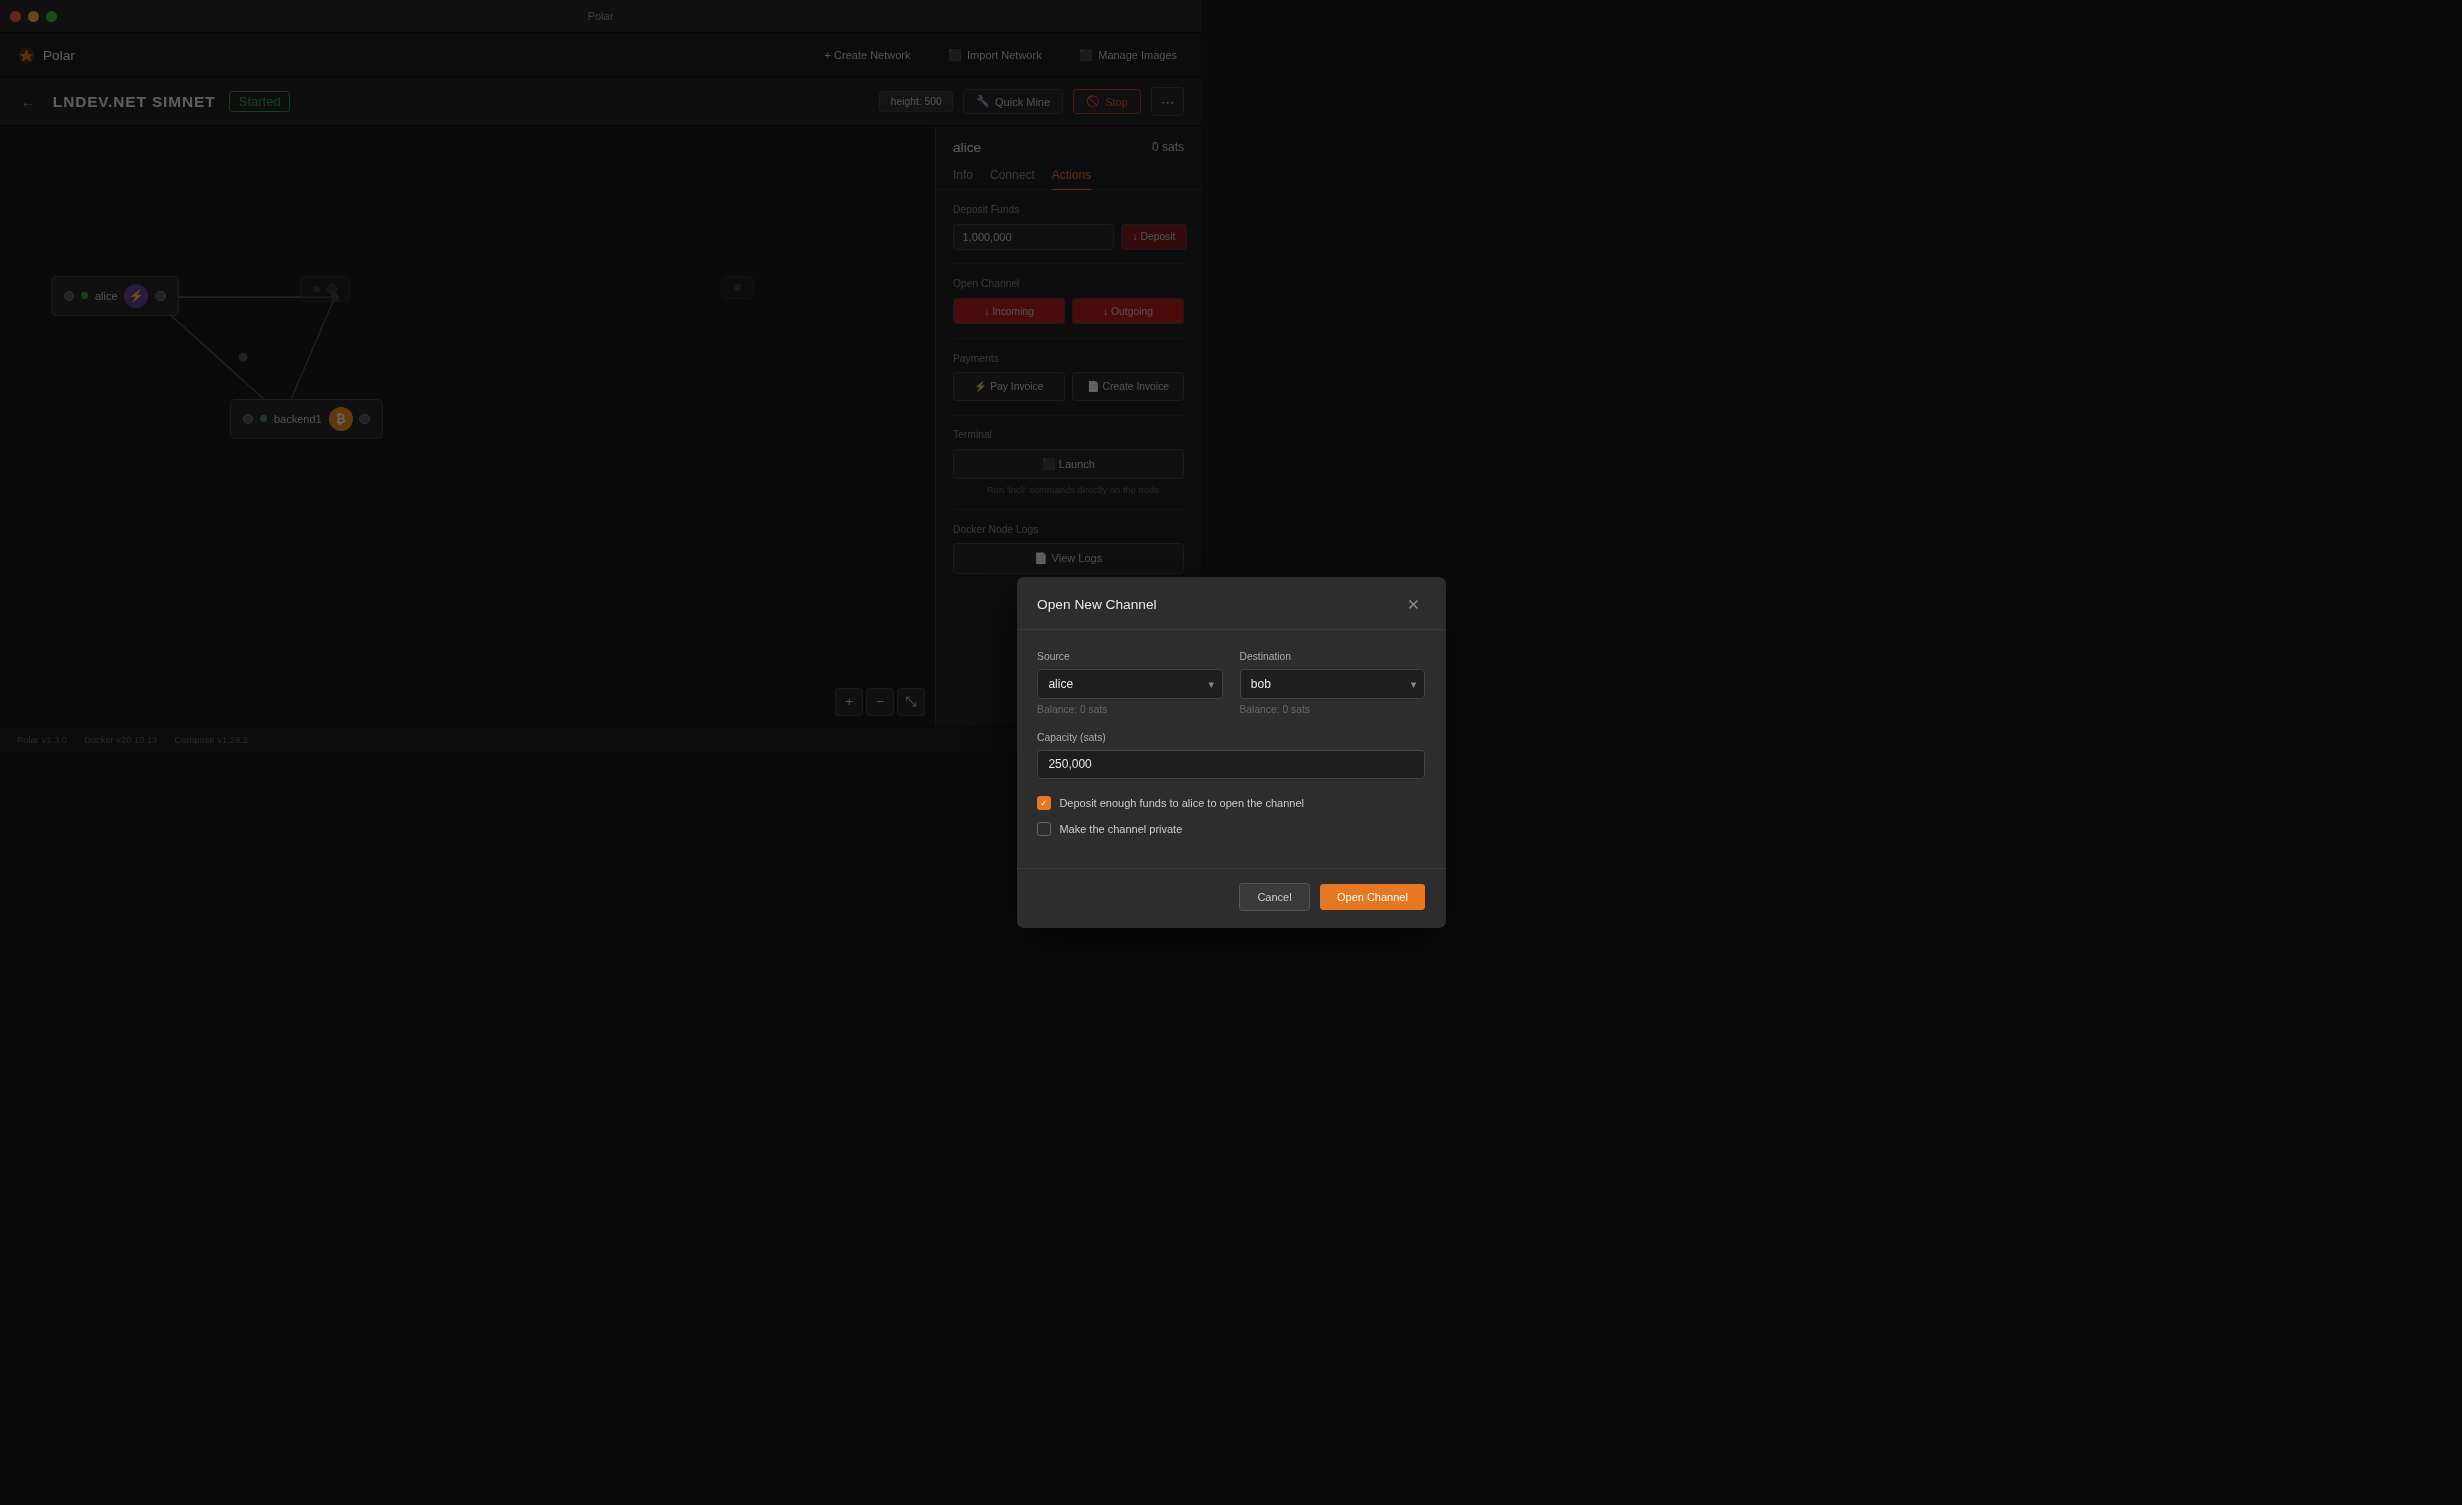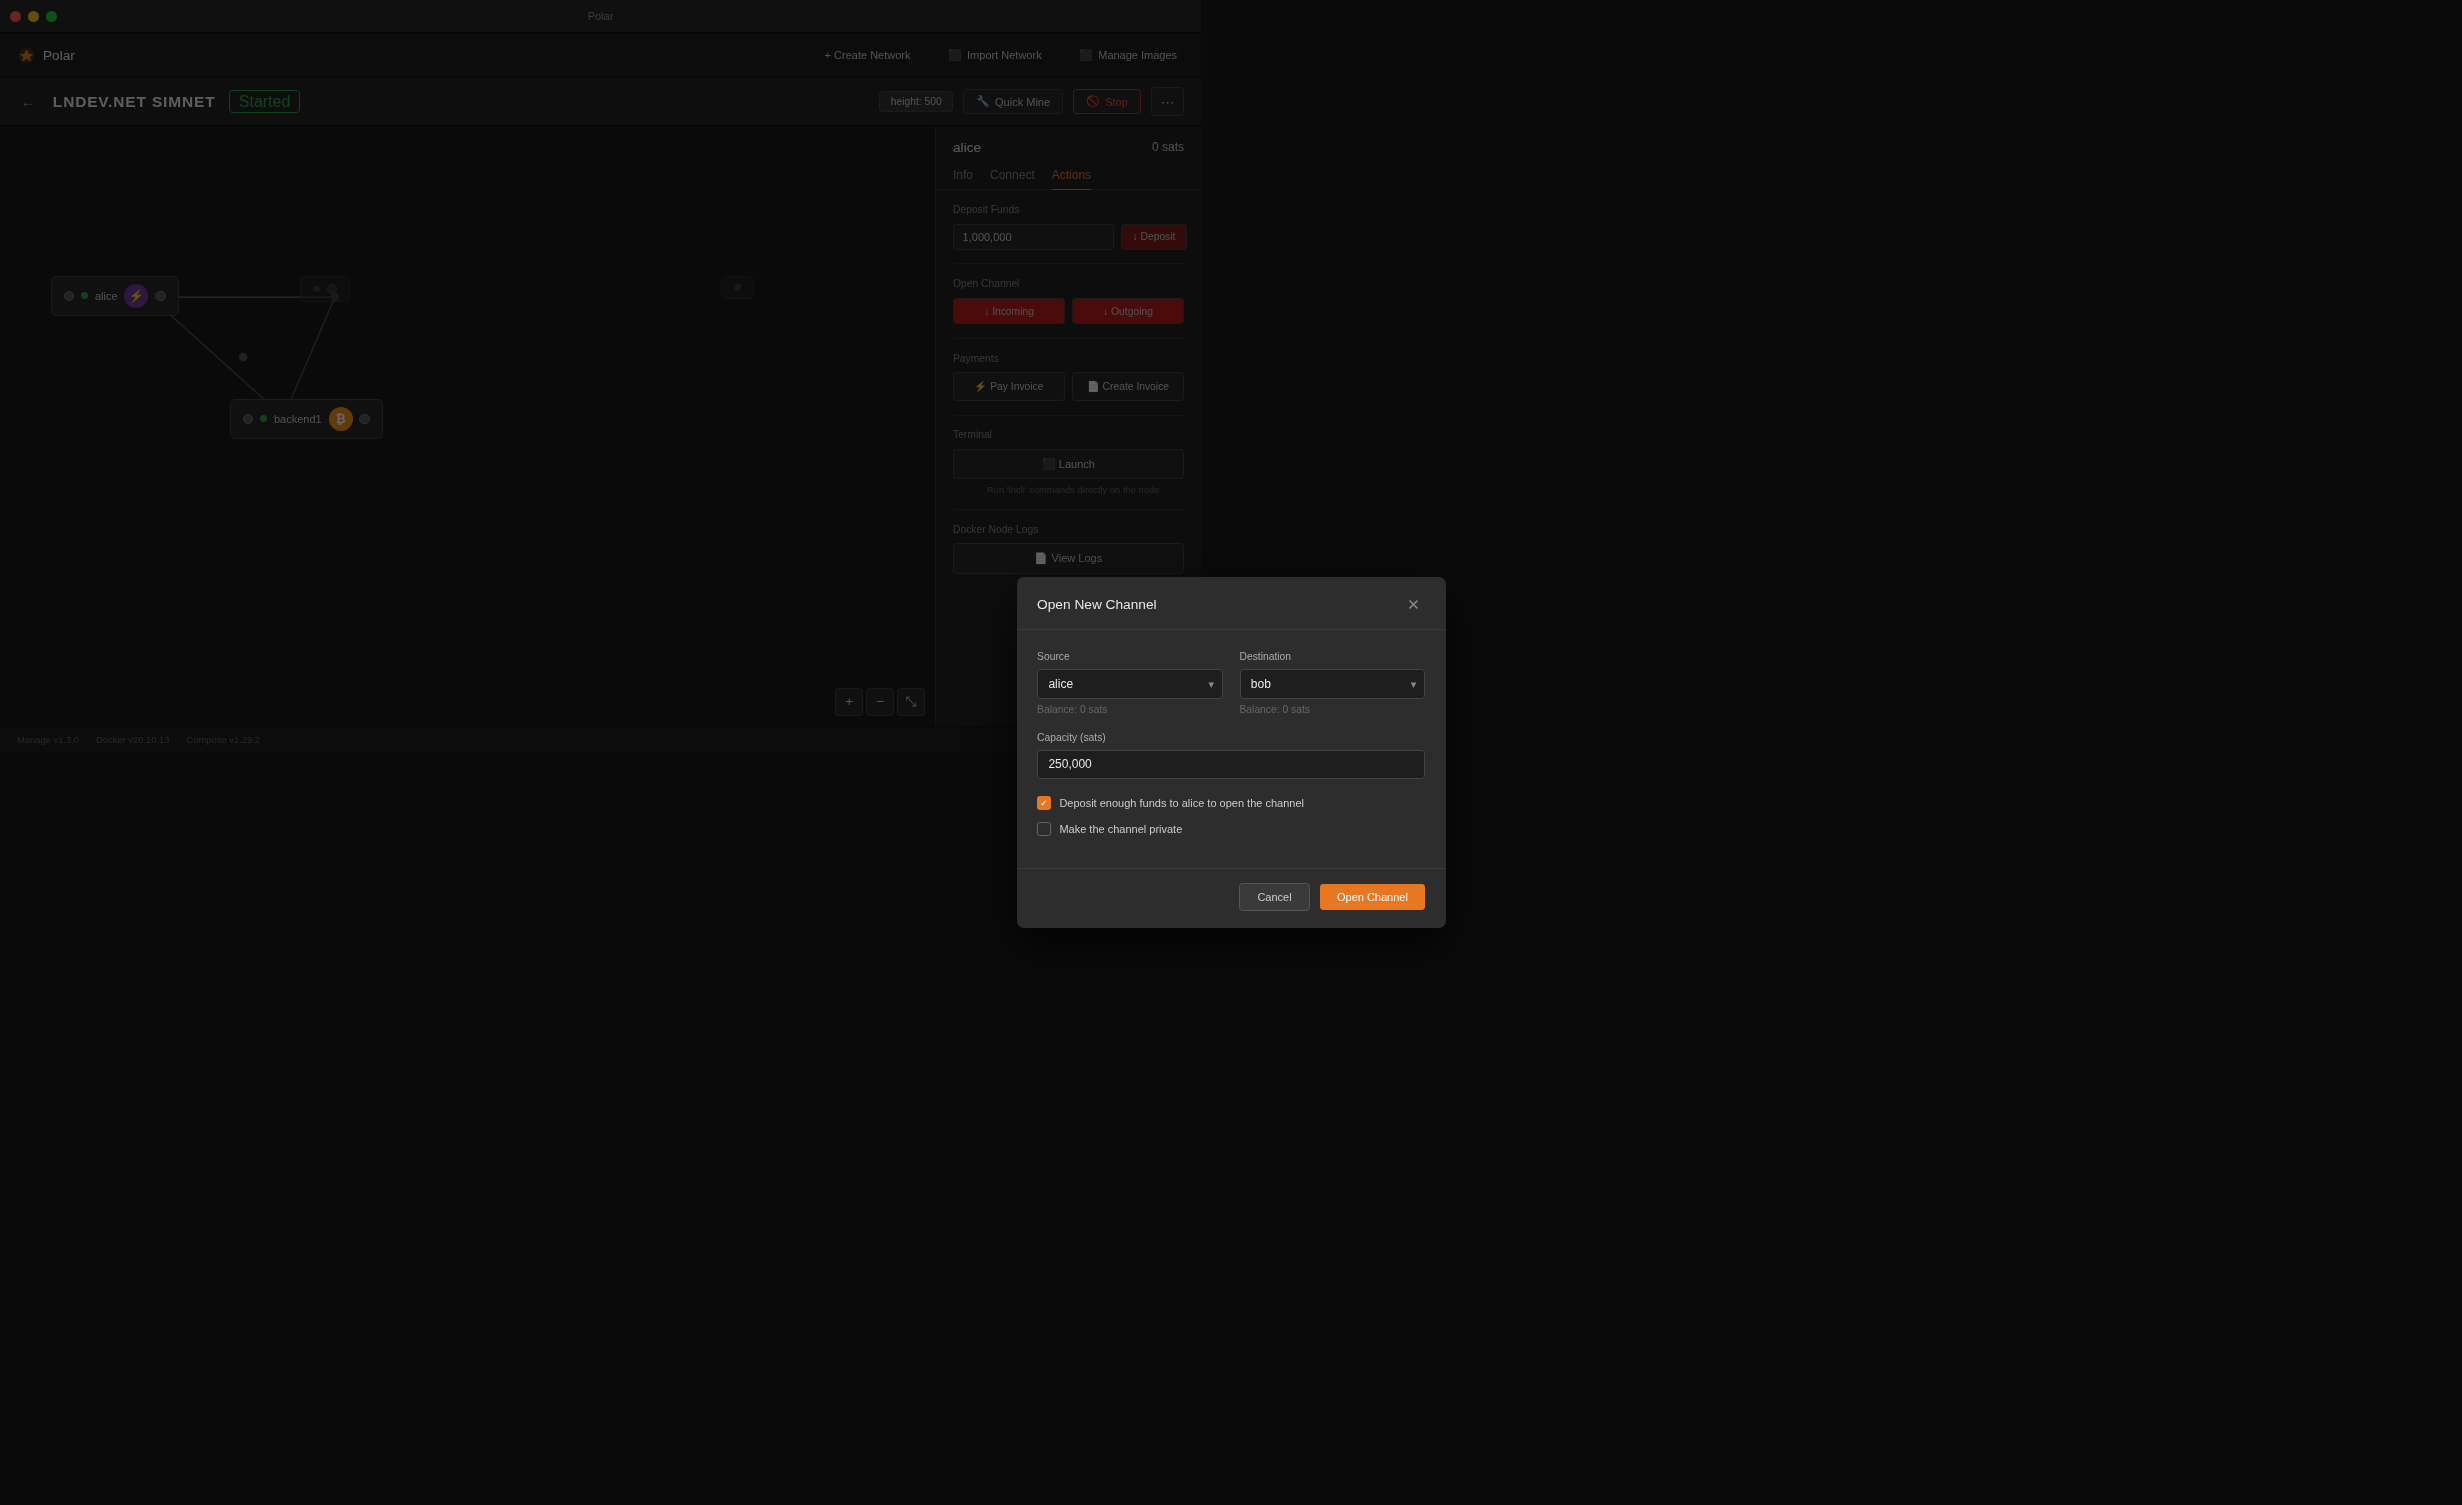--- a/index.html
+++ b/index.html
@@ -106,21 +106,21 @@
       font-size: 15.4px;
       font-weight: 600;
       letter-spacing: 0.9px;
     }
     .status-badge {
       background: transparent;
       border: 0.9px solid #2ea44f;
       color: #2ea44f;
       padding: 1.7px 8.6px;
       border-radius: 3.4px;
-      font-size: 16px;
+      font-size: 13px;
     }
     .networkbar-right {
       margin-left: auto;
       display: flex;
       align-items: center;
       gap: 10.3px;
     }
     .height-indicator {
       background: #333;
       border: 0.9px solid #444;
@@ -739,21 +739,21 @@
     <div class="divider"></div>
 
     <div class="panel-section">
       <div class="section-title">Docker Node Logs</div>
       <button class="view-logs-btn">📄 View Logs</button>
     </div>
   </div>
 </div>
 
 <div class="statusbar">
-  <span>Manage v1.3.0</span>
+  <span>Polar v1.3.0</span>
   <span>Docker v20.10.13</span>
   <span>Compose v1.29.2</span>
   <div class="statusbar-right">
     <span>English</span>
     <span>Dark</span>
   </div>
 </div>
 
 <div class="modal-overlay">
   <div class="modal">

